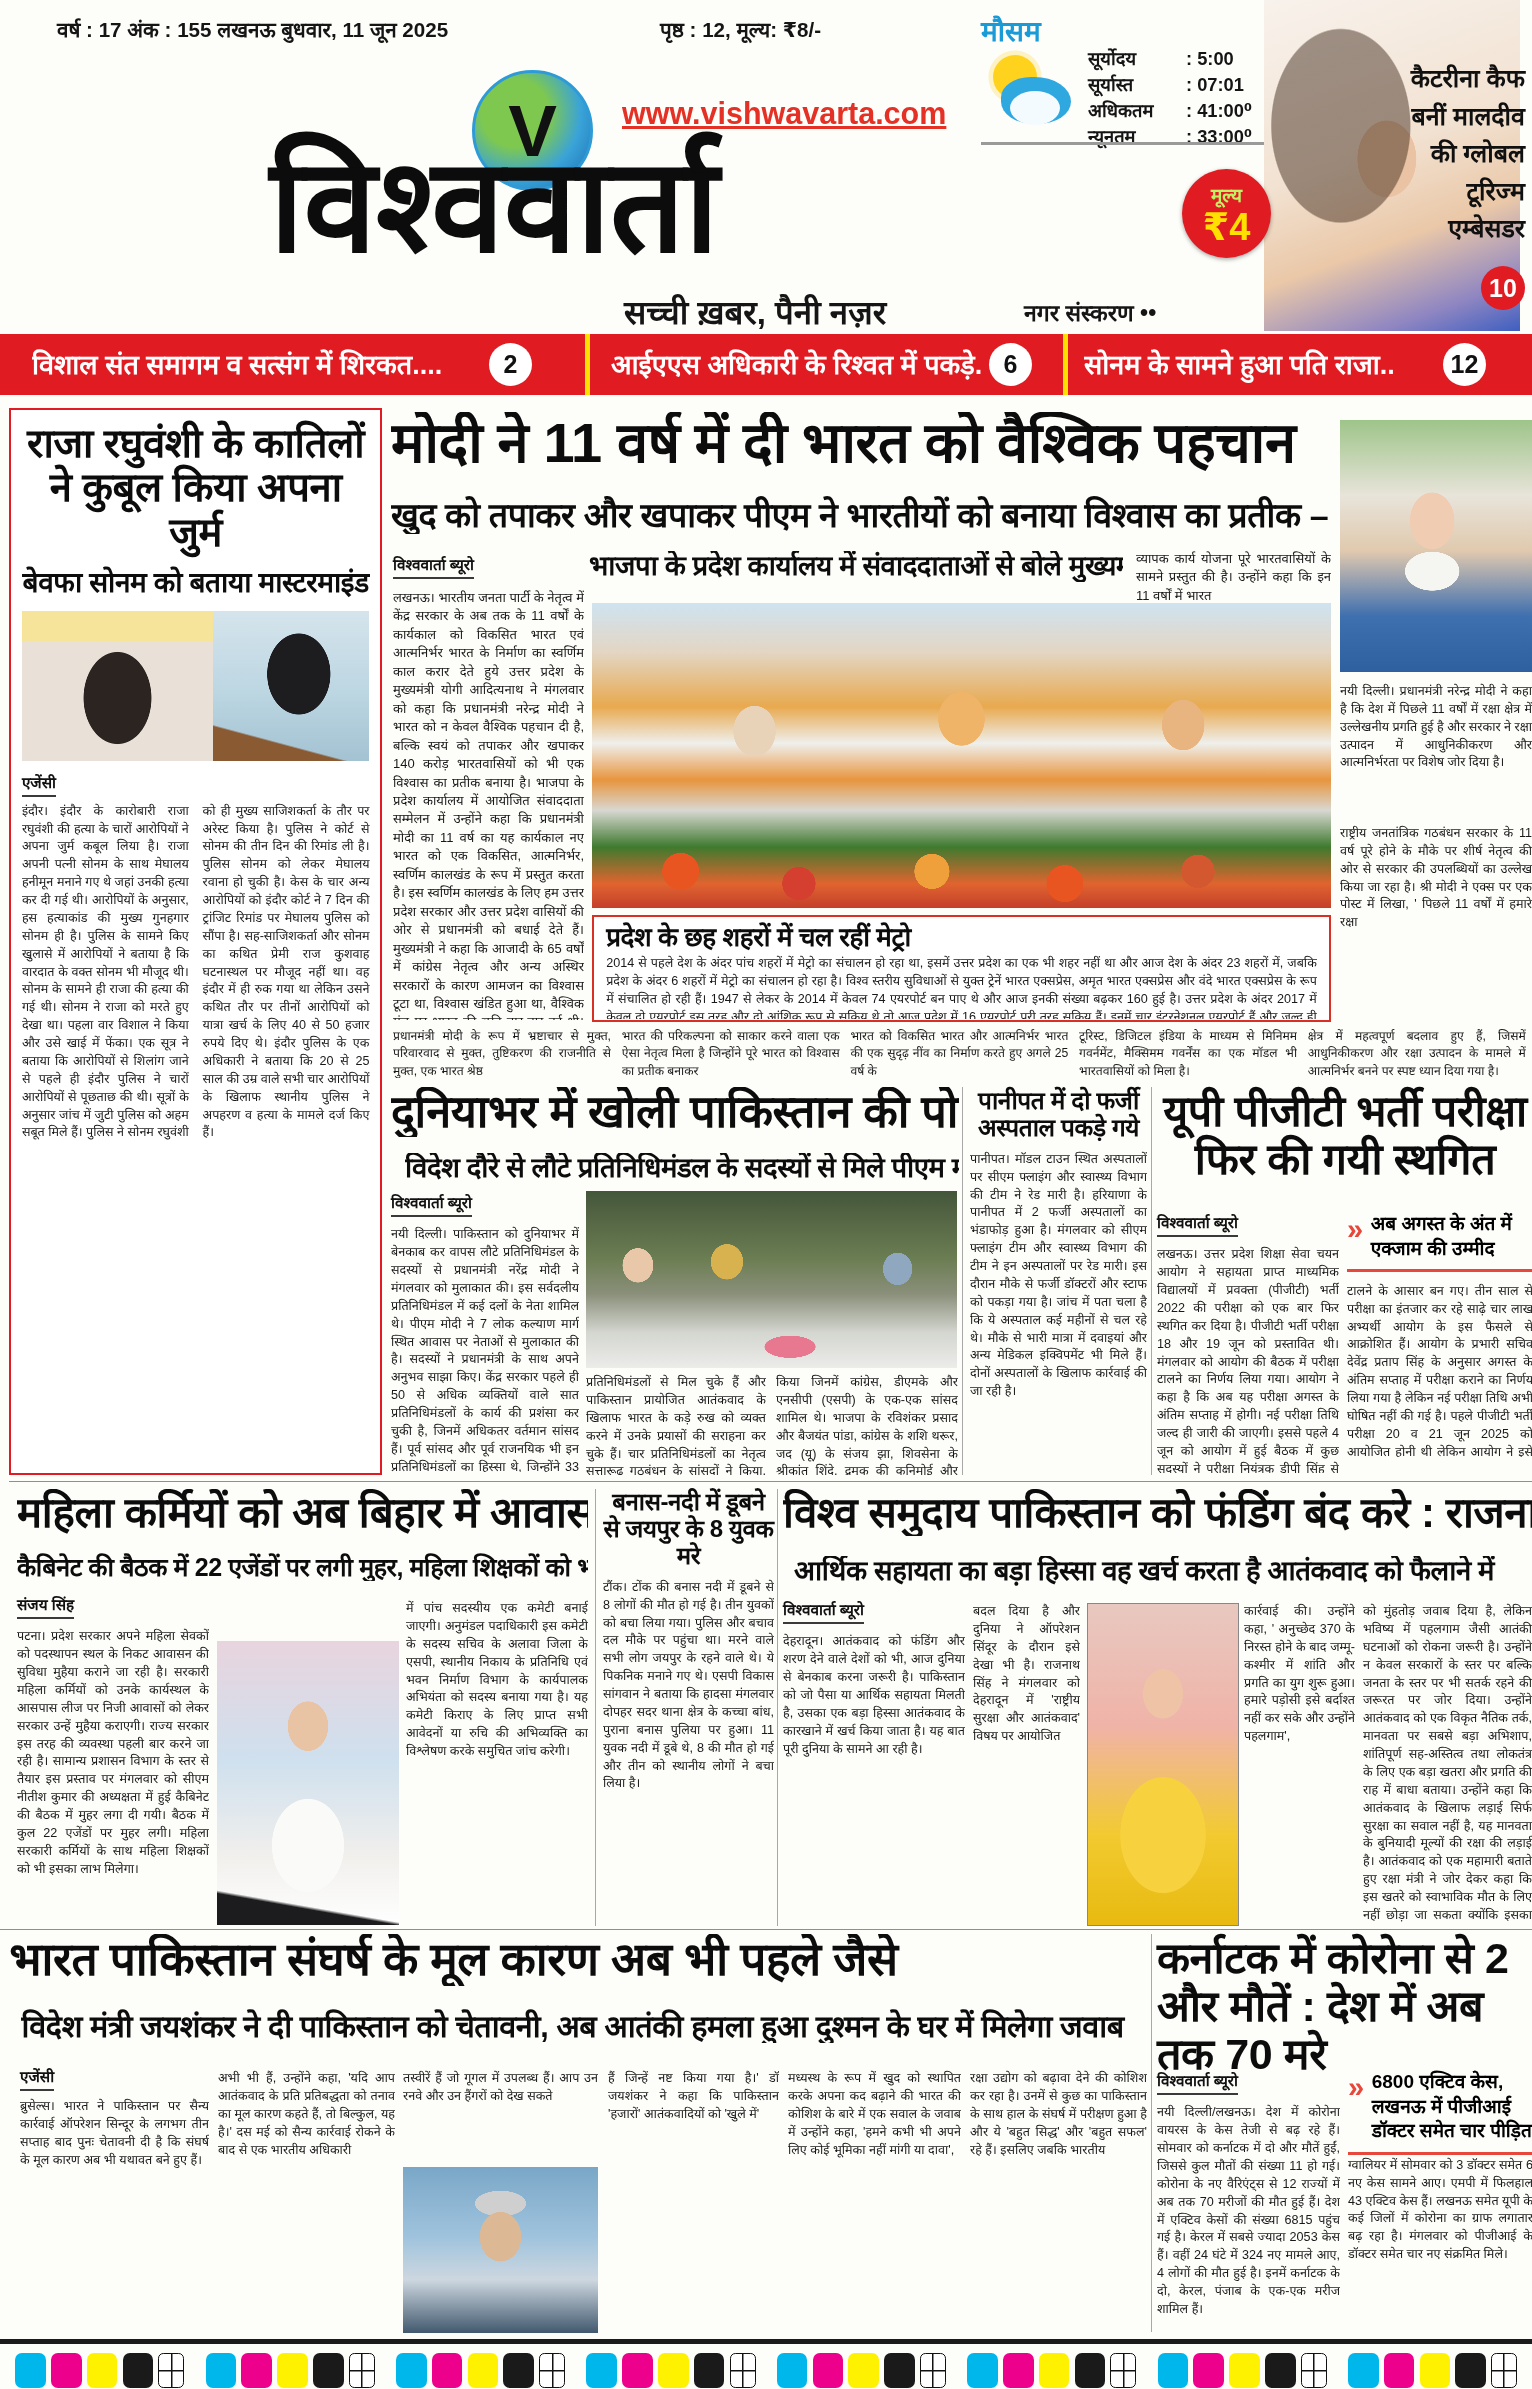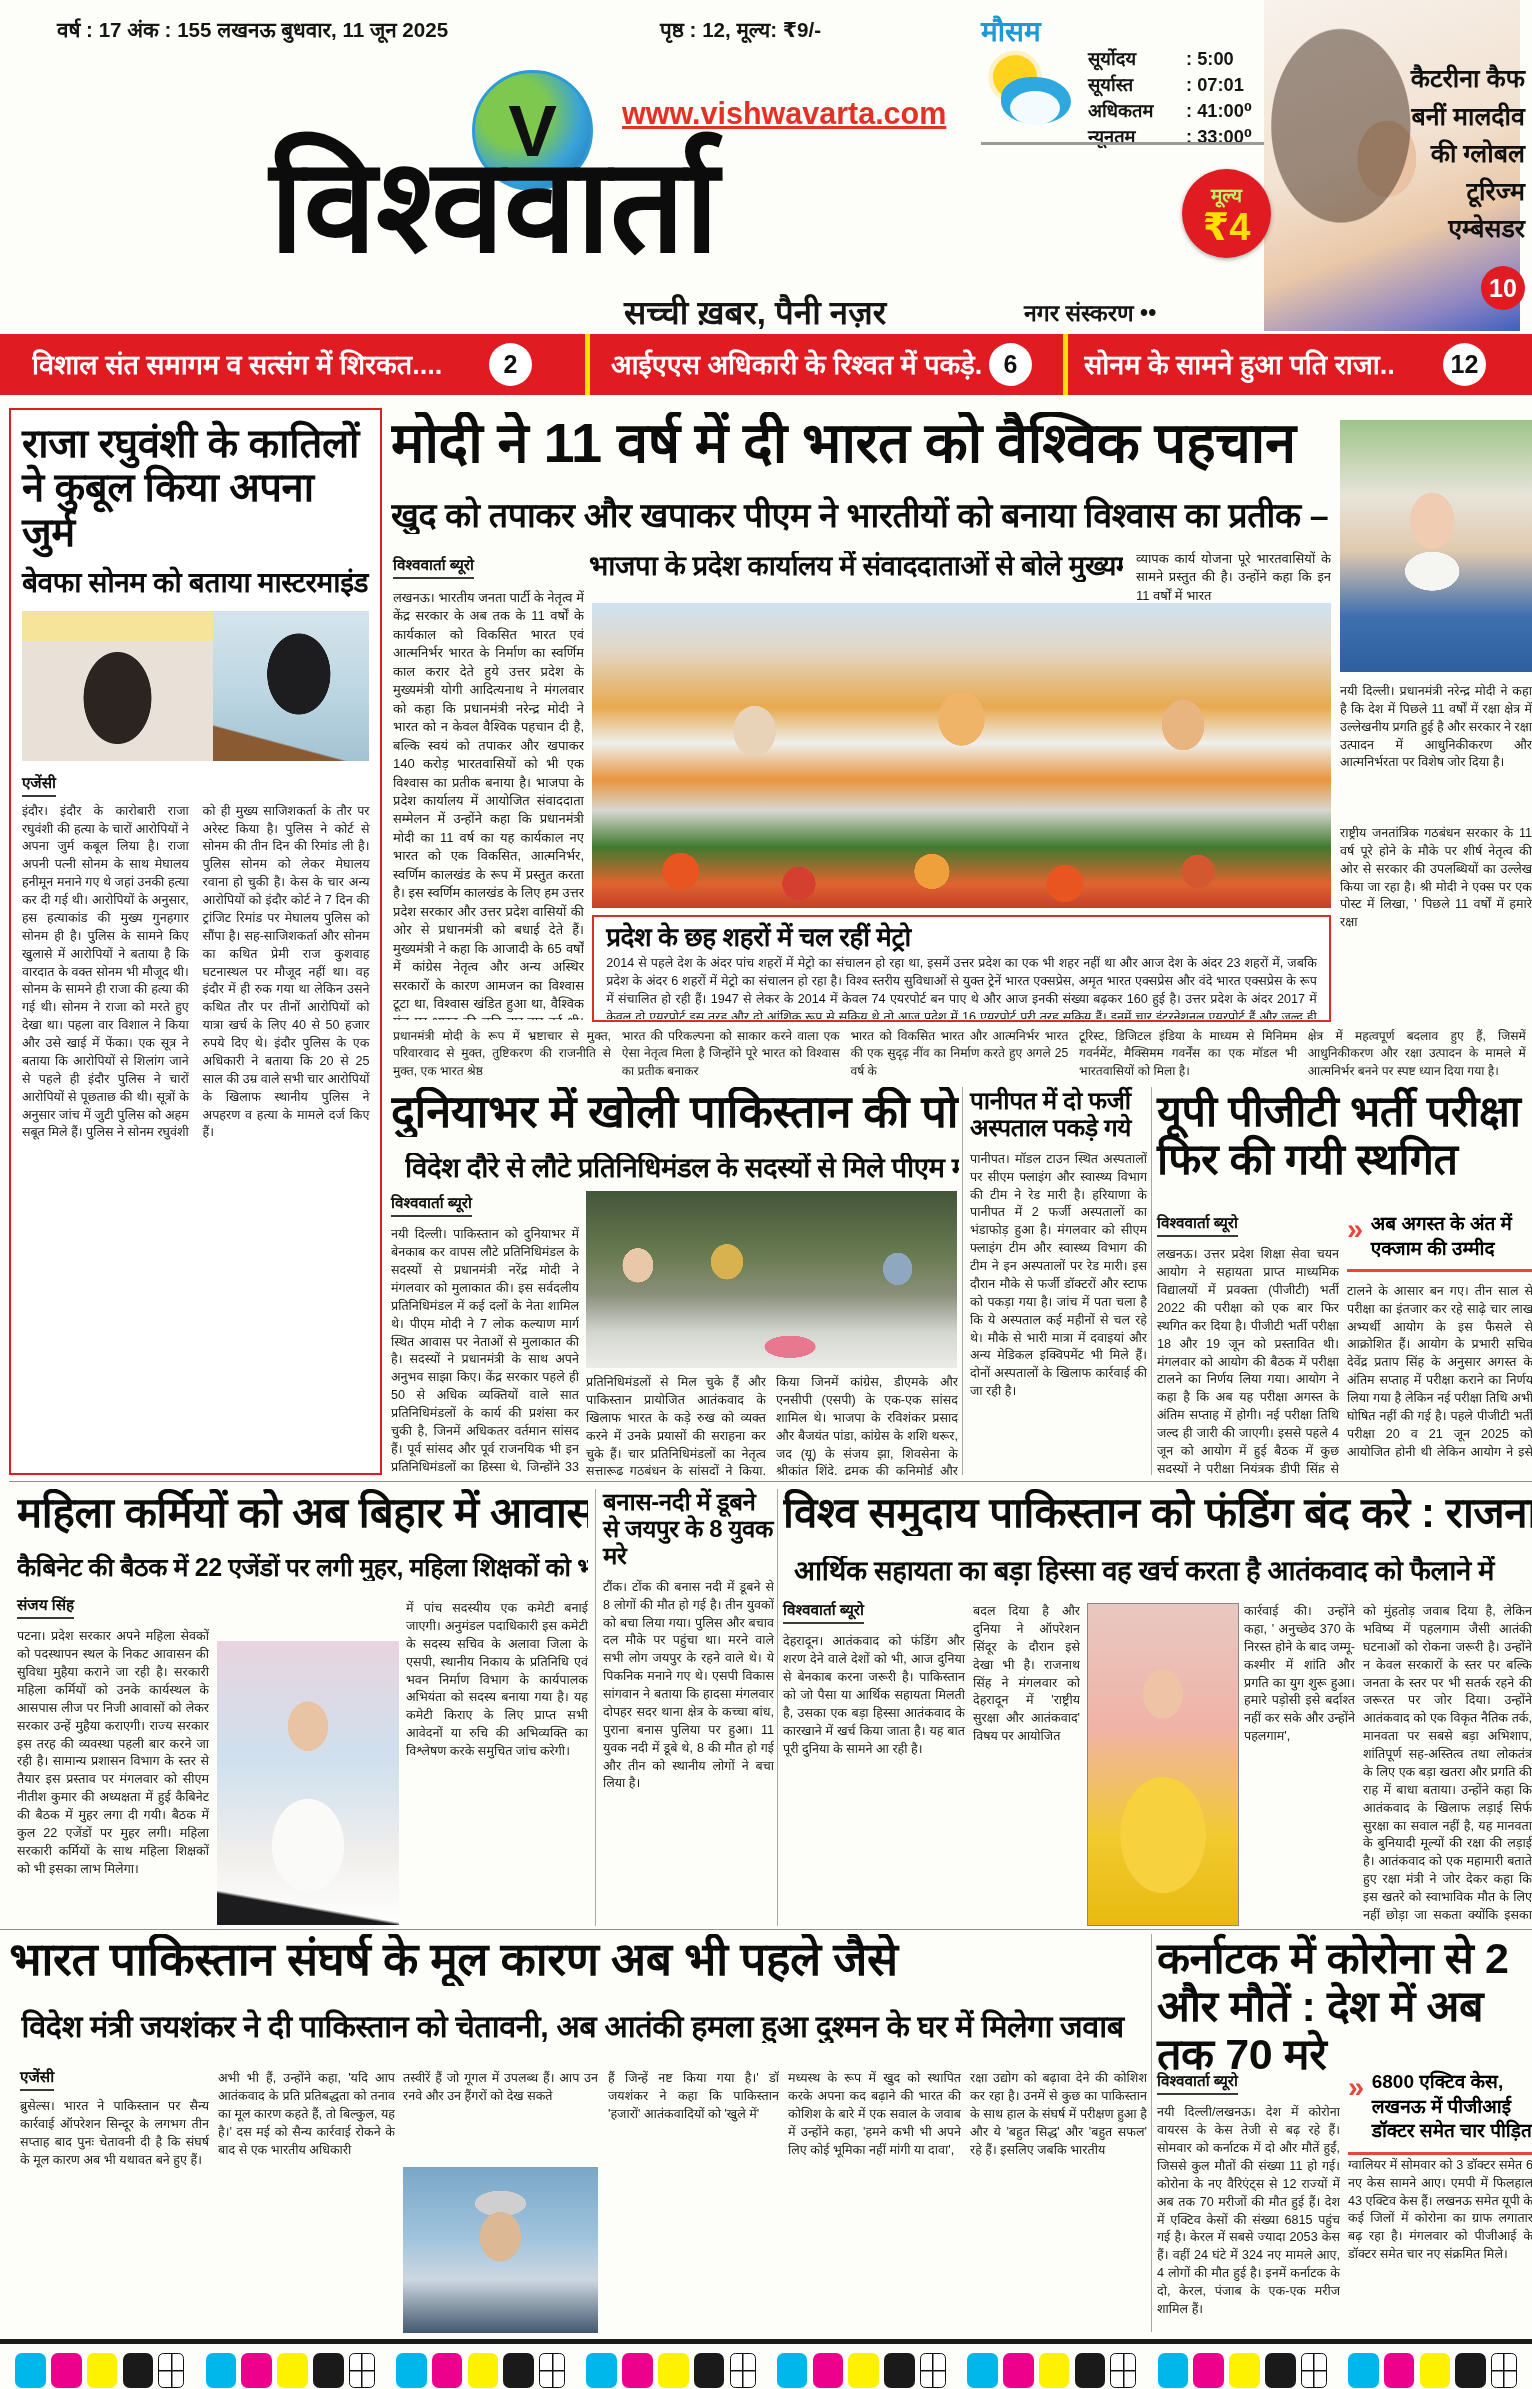--- a/index.html
+++ b/index.html
@@ -1,21 +1,21 @@
 <!DOCTYPE html>
 <html style="font-size:12.2px"><head>
 <meta charset="utf-8">
 <style>
   html,body{margin:0;padding:0;}
   body{width:1533px;height:2389px;position:relative;background:#fdfdfa;font-family:"Liberation Sans","DejaVu Sans",sans-serif;color:#151515;overflow:hidden;}
   .abs{position:absolute;}
   .b{font-weight:bold;}
   .hl{font-weight:800;color:#0c0c0c;line-height:1.12;letter-spacing:-0.4px;}
   .nowrap{white-space:nowrap;overflow:hidden;}
-  .center{}
+  .center{text-align:center;}
   .body-txt{font-size:12.6px;line-height:1.42;text-align:justify;color:#191919;overflow:hidden;}
   .byline{font-weight:bold;font-size:15.3px;color:#111;border-bottom:2.3px solid #3a3a3a;padding-bottom:3.1px;margin-bottom:6.1px;display:inline-block;}
   .photo{overflow:hidden;background-size:cover;background-color:#d8d4cc;}
   .vrule{position:absolute;width:0.8px;background:#a8a8a8;}
   .hrule{position:absolute;background:#8f8f8f;height:0.8px;}
   .circle{border-radius:50%;display:flex;align-items:center;justify-content:center;}
   .teaser-strip{position:absolute;left:0;top:334px;width:1533px;height:61px;background:#e11b22;}
   .teaser-text{position:absolute;top:0;height:58px;display:flex;align-items:center;color:#fff;font-weight:800;font-size:27px;white-space:nowrap;overflow:hidden;}
   .teaser-circle{position:absolute;top:9.2px;width:43px;height:43px;background:#fff;color:#111;font-size:25px;font-weight:800;border-radius:50%;display:flex;align-items:center;justify-content:center;}
   .teaser-sep{position:absolute;top:0;width:4.6px;height:61px;background:#ffe000;}
@@ -31,21 +31,21 @@
   .reg-mark{width:26px;height:35px;border:1.5px solid #111;border-radius:5.3px;box-sizing:border-box;
     background:linear-gradient(#111,#111) 50% 0/1.5px 100% no-repeat,linear-gradient(#111,#111) 0 50%/100% 1.5px no-repeat,#fff;}
   .wx-row{display:flex;font-size:18.3px;font-weight:bold;line-height:1.42;}
   .wx-label{width:98px;}
   .box-red{border:2.3px solid #e11b22;}
 </style>
 </head>
 <body>
 
 <div class="abs b" style="left:57px;top:15.3px;font-size:20.6px;">वर्ष : 17 अंक : 155   लखनऊ   बुधवार, 11 जून 2025</div>
-<div class="abs b" style="left:660px;top:15.3px;font-size:20.6px;">पृष्ठ : 12, मूल्य: ₹9/-</div>
+<div class="abs b" style="left:660px;top:15.3px;font-size:20.6px;">पृष्ठ : 12, मूल्य: ₹8/-</div>
 
 <div class="abs circle" style="left:472px;top:70px;width:115px;height:115px;background:radial-gradient(circle at 35% 35%, #7ec850 0 32%, #3aa3d8 62%, #1668b0 100%);border:3.1px solid #2e9bd6;font-size:73px;font-weight:800;color:#111;">V</div>
 
 <div class="abs b" style="left:622px;top:96px;font-size:30.5px;color:#e53125;text-decoration:underline;">www.vishwavarta.com</div>
 
 <div class="abs hl nowrap" style="left:38px;top:92px;width:912px;height:229px;font-size:131px;display:flex;align-items:center;justify-content:center;">विश्ववार्ता</div>
 <div class="abs b" style="left:624px;top:289px;font-size:33px;">सच्ची ख़बर, पैनी नज़र</div>
 <div class="abs b" style="left:1024px;top:296px;font-size:23px;">नगर संस्करण  ••</div>
 
 <div class="abs" style="left:981px;top:10.7px;width:317px;height:136px;">

